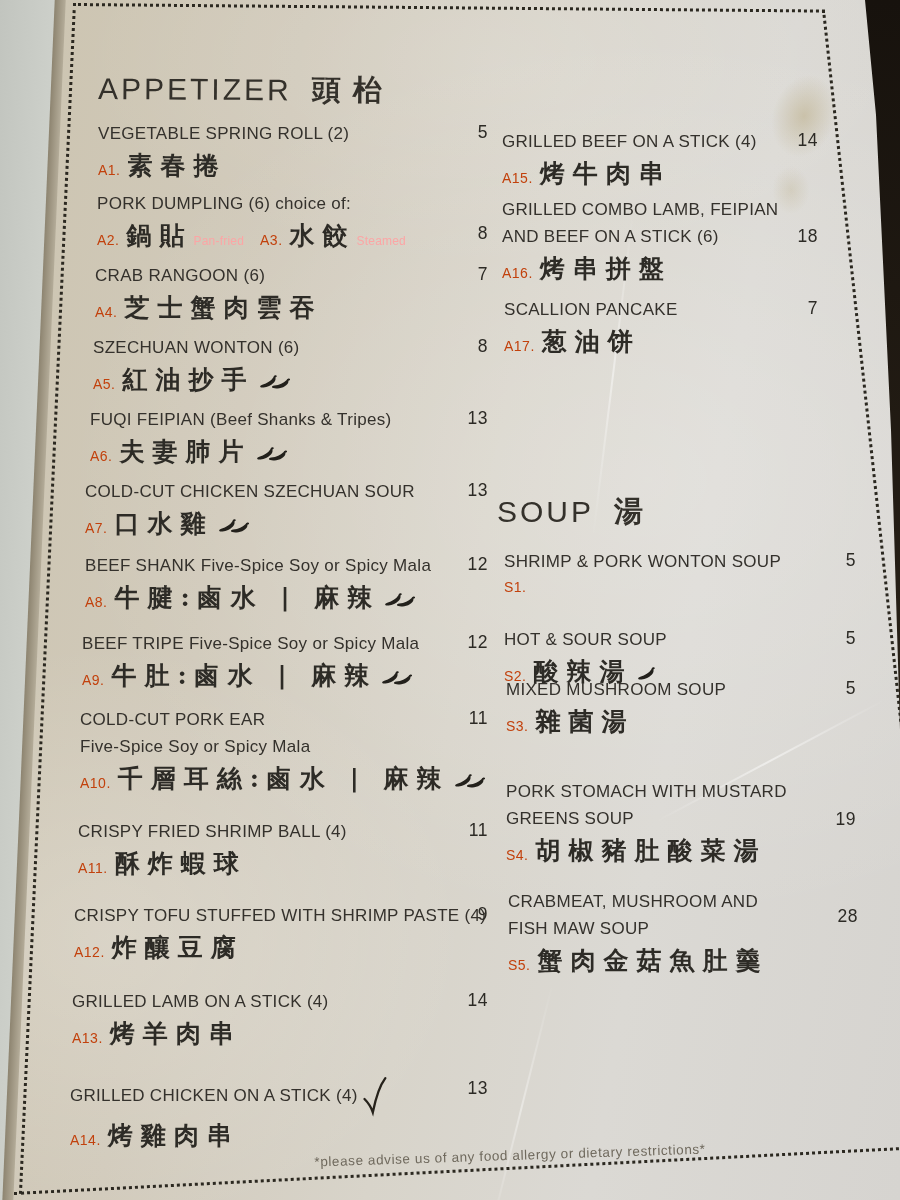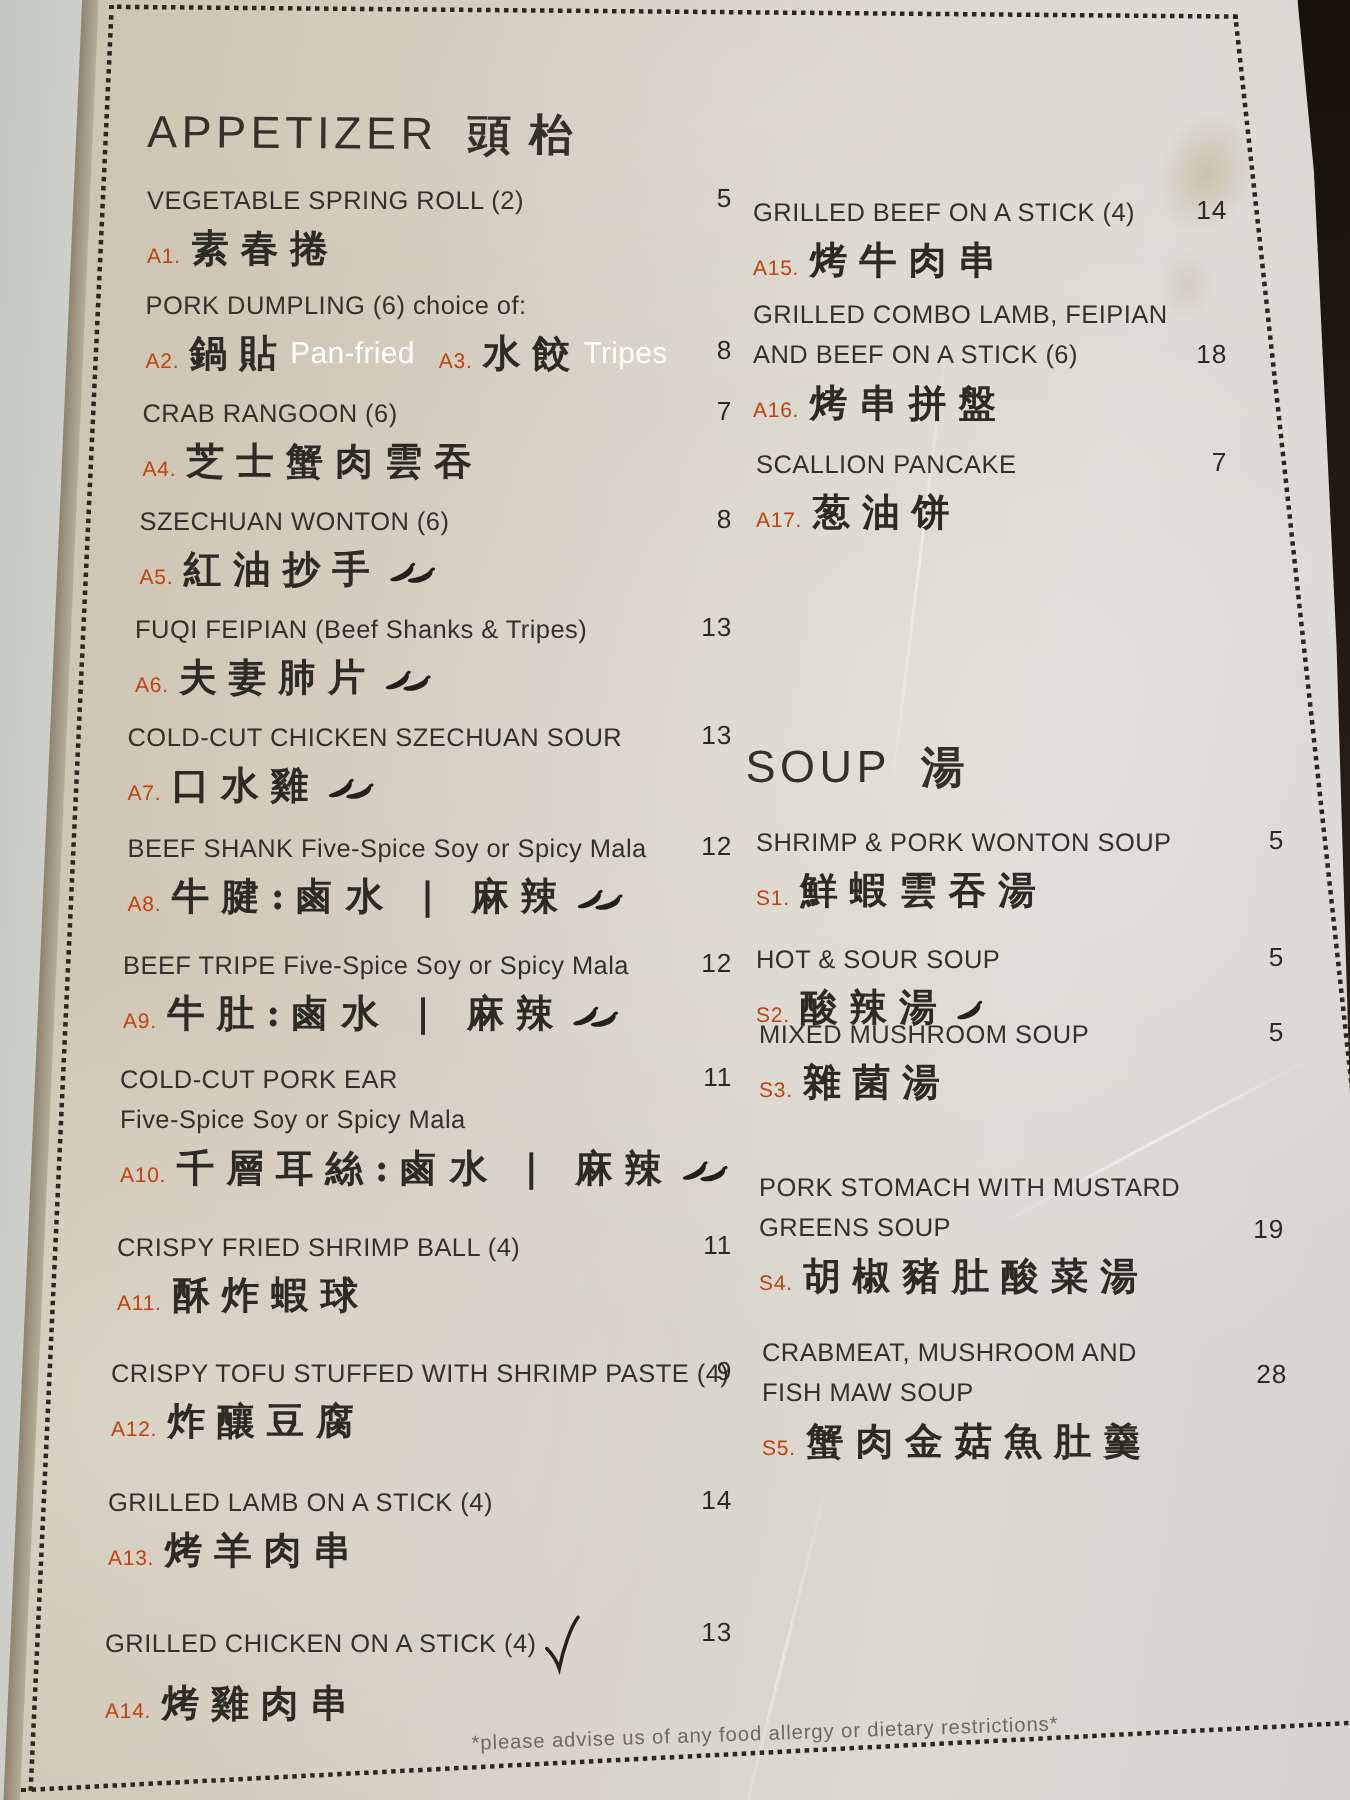--- a/index.html
+++ b/index.html
@@ -48,21 +48,21 @@
   #hdr-appetizer{left:98px;top:50px;transform:rotate(0.4deg);}
   #hdr-soup{left:497px;top:472px;}
   .col{position:absolute;top:0;height:1200px;}
   #col-left{left:70px;width:440px;}
   #col-right{left:492px;width:390px;}
   .item{position:absolute;}
   .eng-line{font-size:17px;line-height:27px;letter-spacing:0.3px;white-space:nowrap;color:#34312c;}
   .zh-line{margin-top:4px;display:flex;align-items:flex-end;white-space:nowrap;}
   .code{font-size:14px;letter-spacing:0.5px;margin-right:7px;padding-bottom:3px;color:#c2410c;}
   .zh{font-family:"DejaVu Serif",serif;font-size:25px;font-weight:600;letter-spacing:8px;color:#2d2b26;line-height:30px;}
-  .note{font-size:20px;letter-spacing:0.2px;margin-left:1px;margin-right:16px;padding-bottom:3px;color:#ffffff;}
+  .note{font-size:12px;letter-spacing:0.2px;margin-left:1px;margin-right:16px;padding-bottom:3px;color:#fca5a5;}
   .price{position:absolute;right:0;font-size:17.5px;letter-spacing:0.5px;color:#2c2a25;}
   .chili{margin-left:4px;margin-bottom:5px;transform:rotate(6deg);}
   .chili + .chili{margin-left:-6px;transform:rotate(16deg) translateY(2px);}
   .check{vertical-align:-16px;margin-left:4px;}
   #footer{position:absolute;left:295px;top:1148px;width:430px;text-align:center;z-index:10;
     font-size:13.5px;letter-spacing:0.6px;color:#6f695d;transform:rotate(-1.9deg);}
 </style>
 </head>
 <body>
 
@@ -101,21 +101,21 @@
           <span class="price" style="top: 2px;">5</span>
         </div>
         <div class="item" style="top: 190px; left: 27px; width: 391px;">
           <div class="eng-line">PORK DUMPLING (6) choice of:</div>
           <div class="zh-line">
             <span class="code">A2.</span>
             <span class="zh">鍋貼</span>
             <span class="note">Pan-fried</span>
             <span class="code">A3.</span>
             <span class="zh">水餃</span>
-            <span class="note">Tripes</span>
+            <span class="note">Steamed</span>
           </div>
           <span class="price" style="top: 33px;">8</span>
         </div>
         <div class="item" style="top: 262px; left: 25px; width: 393px;">
           <div class="eng-line">CRAB RANGOON (6)</div>
           <div class="zh-line">
             <span class="code">A4.</span>
             <span class="zh">芝士蟹肉雲吞</span>
           </div>
           <span class="price" style="top: 2px;">7</span>
@@ -263,21 +263,20 @@
           <div class="zh-line">
             <span class="code">A17.</span>
             <span class="zh">葱油饼</span>
           </div>
           <span class="price" style="top: 2px;">7</span>
         </div>
         <div class="item" style="top: 548px; left: 12px; width: 352px;">
           <div class="eng-line">SHRIMP &amp; PORK WONTON SOUP</div>
           <div class="zh-line">
             <span class="code">S1.</span>
-            <span class="zh">鮮蝦雲吞湯</span>
           </div>
           <span class="price" style="top: 2px;">5</span>
         </div>
         <div class="item" style="top: 626px; left: 12px; width: 352px;">
           <div class="eng-line">HOT &amp; SOUR SOUP</div>
           <div class="zh-line">
             <span class="code">S2.</span>
             <span class="zh">酸辣湯</span>
             <svg class="chili" viewBox="0 0 20 18" width="19" height="17">
               <path d="M15.8,2.1 C16.9,0.8 18.9,1.8 17.9,3.2 C17.6,3.6 17.2,3.9 16.8,4.1 C18.3,7.2 15.2,11.8 9.8,14.4 C6.2,16.1 2.8,16.5 2.0,15.6 C1.3,14.9 2.2,13.9 3.8,13.2 C8.9,10.9 12.6,7.9 14.4,4.5 C14.7,3.9 14.9,3.4 15.0,2.9 C15.2,2.5 15.4,2.3 15.8,2.1 Z" fill="#23211c"></path>

